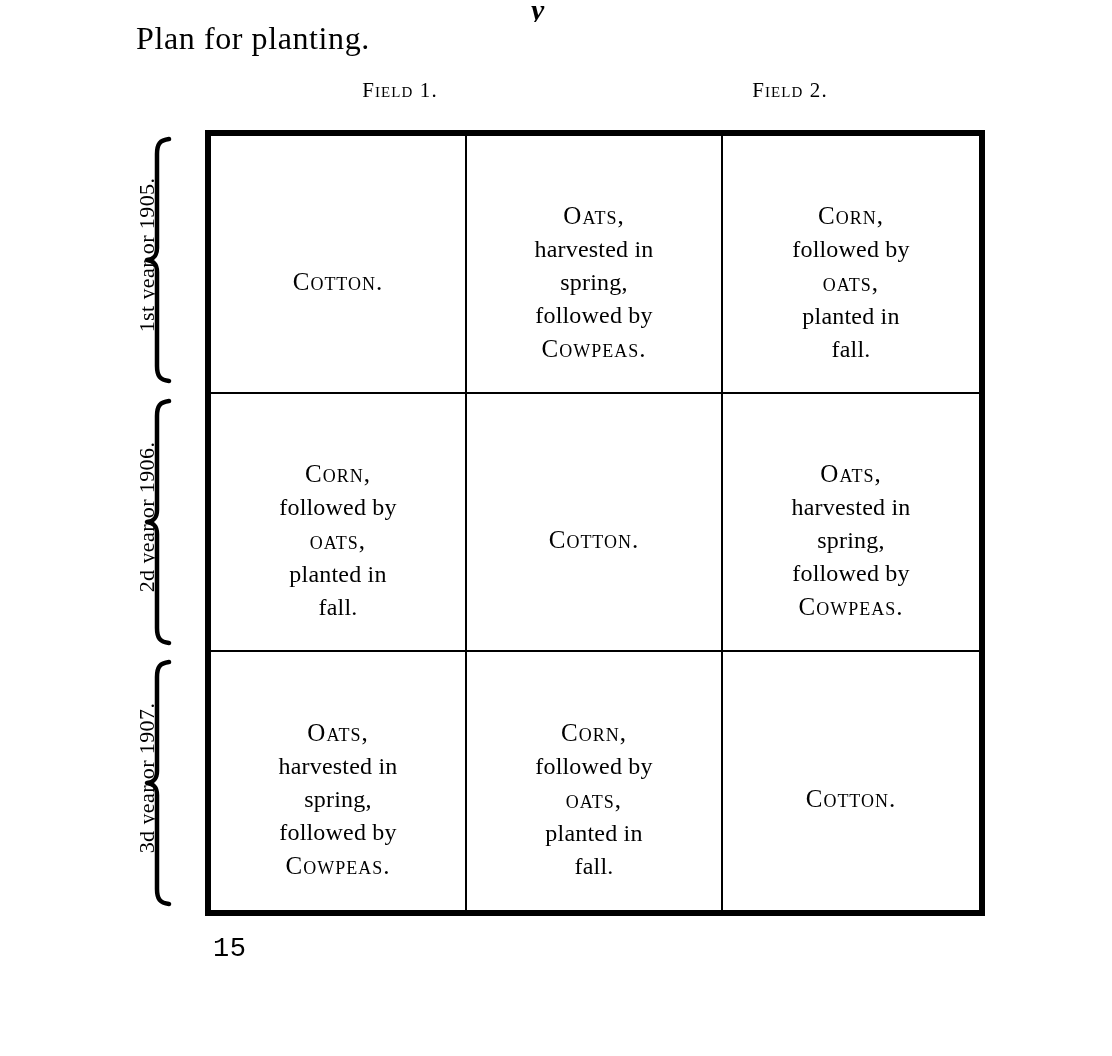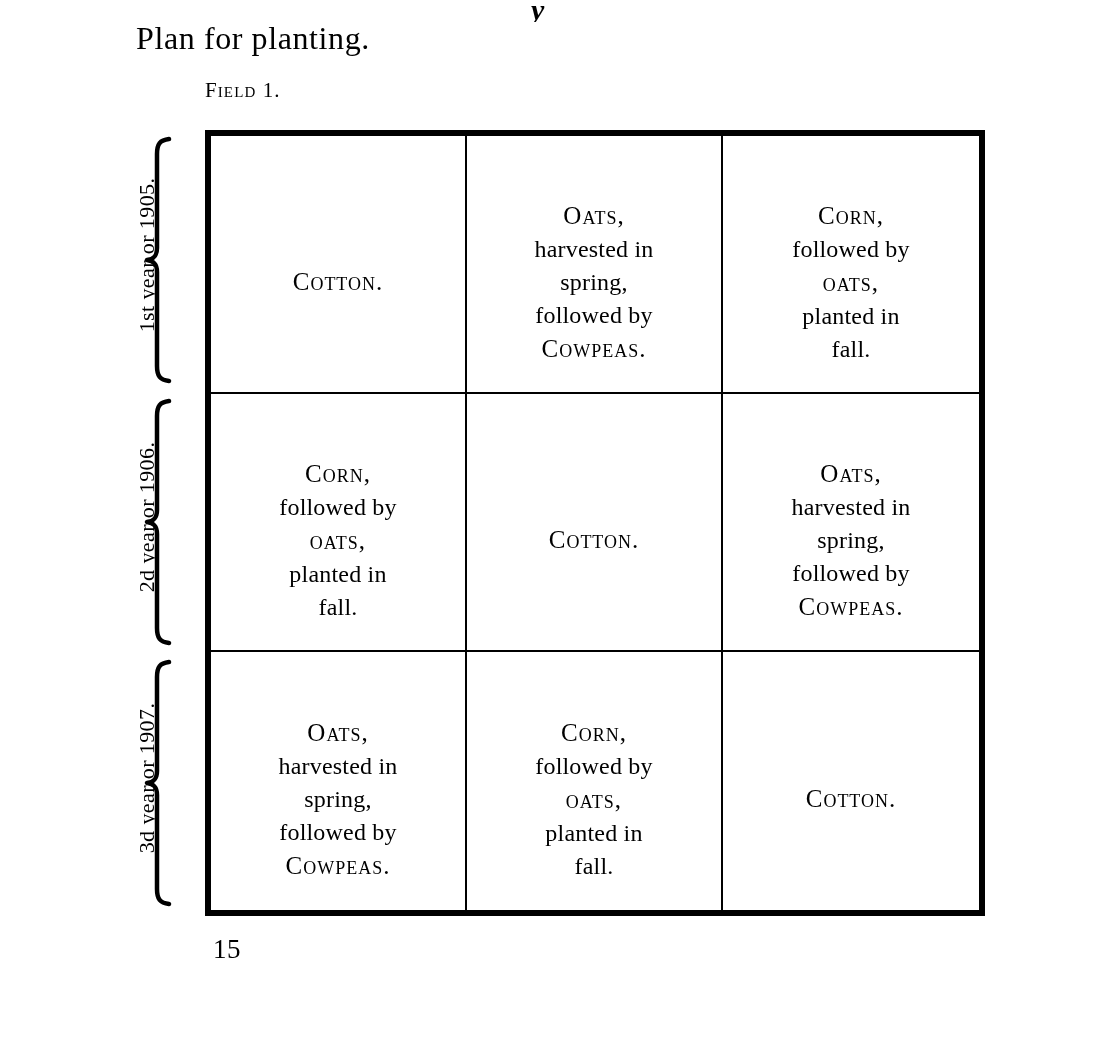--- a/index.html
+++ b/index.html
@@ -55,20 +55,21 @@
   .col-headers {
     position: absolute;
     left: 205px;
     top: 78px;
     width: 780px;
     height: 28px;
     display: flex;
   }
   .col-header {
     flex: 1 1 0;
+    text-align: center;
     font-size: 21px;
     line-height: 24px;
     font-variant: small-caps;
     letter-spacing: 1.1px;
     white-space: nowrap;
   }
 
   
   .row-labels {
     position: absolute;
@@ -159,33 +160,35 @@
   }
 
   
   .page-number {
     position: absolute;
     left: 213px;
     top: 934px;
     font-size: 27px;
     line-height: 30px;
     letter-spacing: 0.5px;
+    font-family: Liberation Mono, monospace;
   }
 </style>
 </head>
 <body>
 
 <div class="page">
 
   <div class="artifact">y</div>
 
   <div class="title">Plan for planting.</div>
 
   <div class="col-headers">
     <div class="col-header">Field 1.</div>
+    <div class="col-header">Field 2.</div>
   </div>
 
   <div class="row-labels">
 
     <div class="row-label-group g0">
       <div class="row-label-text">1st year or 1905.</div>
       <div class="row-brace">
         <svg width="30" height="248" viewBox="0 0 30 248" aria-hidden="true">
           <path d="M26 3 C17 4, 14 8, 14 18 L14 112 C14 120, 11 123, 4 124 C11 125, 14 128, 14 136 L14 230 C14 240, 17 244, 26 245" fill="none" stroke="#000" stroke-width="4.5" stroke-linecap="round" stroke-linejoin="round"></path>
         </svg>

